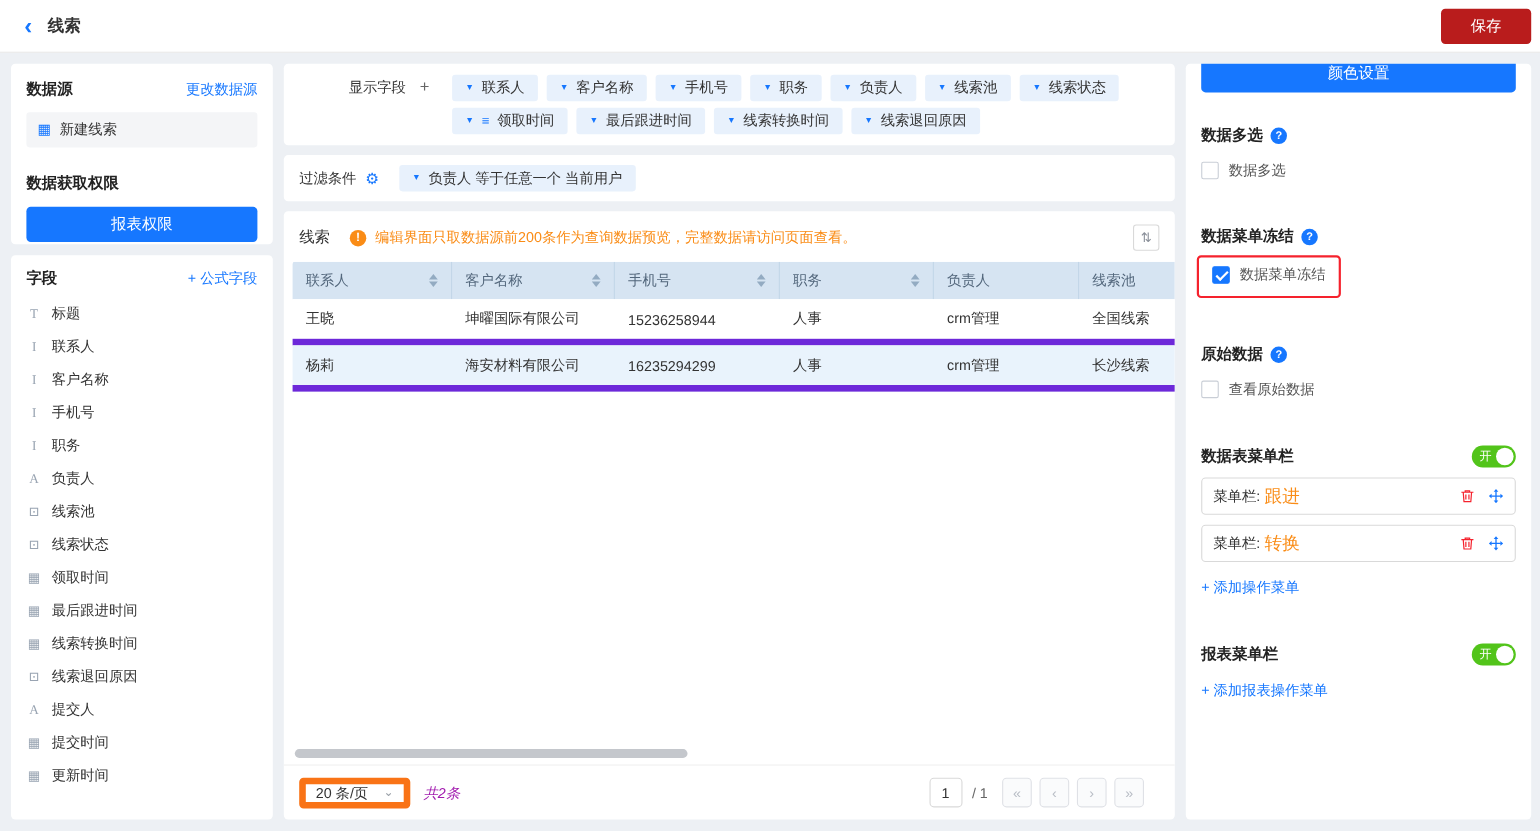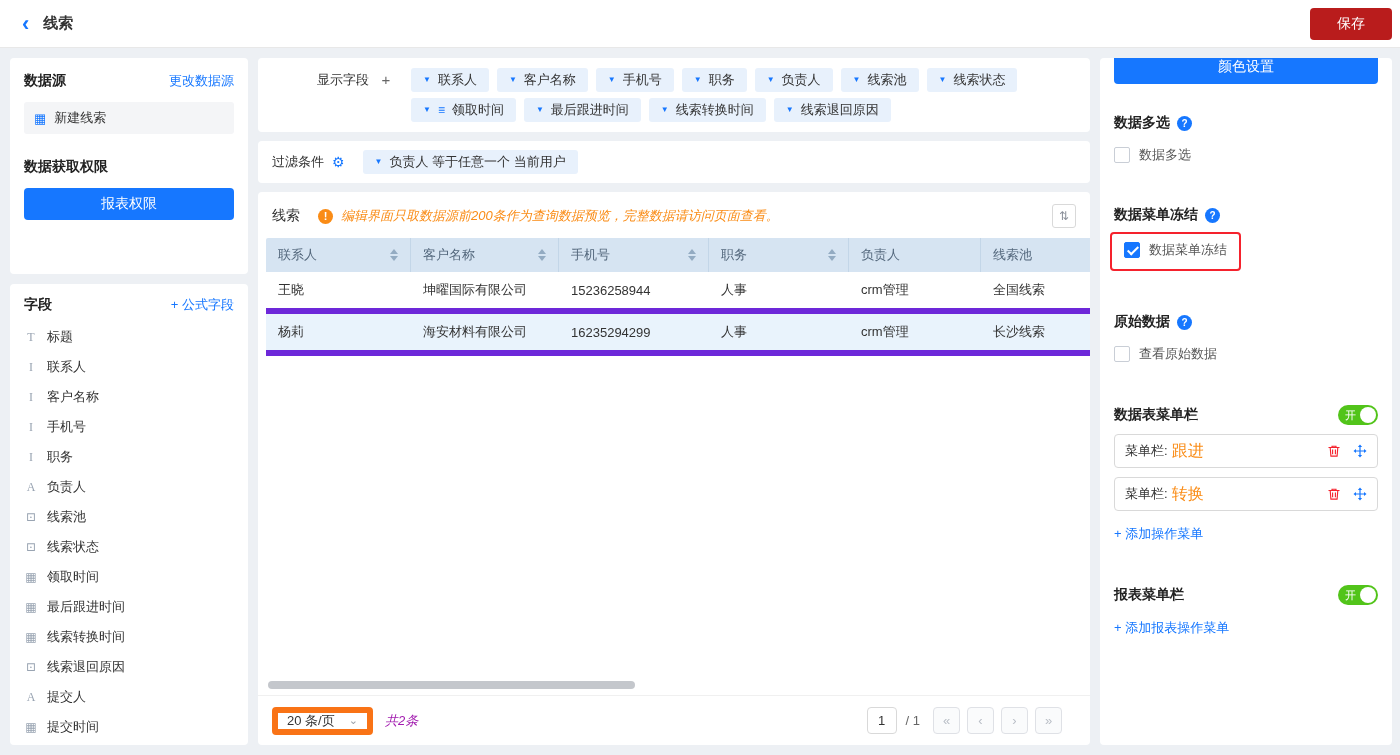--- a/index.html
+++ b/index.html
@@ -20,24 +20,24 @@
   .save-btn {
     margin-left: auto; background: #b91c1c; color: #fff; border: none; border-radius: 4px;
     width: 82px; height: 32px; font-size: 14px; cursor: pointer;
   }
 
   
   .main { display: flex; gap: 10px; padding: 10px 8px 10px 10px; height: 707px; }
   .card { background: #fff; border-radius: 4px; }
   .left-col { width: 238px; display: flex; flex-direction: column; gap: 10px; flex: none; }
   .mid-col { flex: 1; display: flex; flex-direction: column; gap: 9px; min-width: 0; }
-  .right-col { width: 292px; flex: none; padding: 0 14px 14px; overflow: hidden; }
-
-  
-  .ds-card { padding: 14px; height: 216px; }
+  .right-col { width: 314px; flex: none; padding: 0 14px 14px; overflow: hidden; }
+
+  
+  .ds-card { padding: 14px; height: 164px; }
   .panel-head { display: flex; align-items: center; justify-content: space-between; }
   .panel-title { font-size: 14px; font-weight: 700; color: #222; }
   .blue-link { color: #1677ff; font-size: 13px; }
   .ds-item {
     margin-top: 12px; background: #f4f5f7; border-radius: 3px; height: 32px;
     display: flex; align-items: center; padding: 0 10px; gap: 8px; cursor: pointer;
   }
   .ds-item-icon { color: #1677ff; font-size: 13px; }
   .perm-title { margin-top: 24px; font-size: 14px; font-weight: 700; color: #222; }
   .perm-btn {
@@ -75,21 +75,21 @@
   .gear-icon { color: #1677ff; font-size: 14px; cursor: pointer; margin-right: 10px; }
 
   
   .table-card { flex: 1; display: flex; flex-direction: column; overflow: hidden; }
   .table-head-bar { display: flex; align-items: center; padding: 12px 14px 10px; gap: 8px; }
   .tb-title { font-size: 14px; color: #333; margin-right: 10px; }
   .warn-icon {
     width: 15px; height: 15px; border-radius: 50%; background: #fa8c16; color: #fff;
     font-size: 11px; font-weight: 700; display: inline-flex; align-items: center; justify-content: center; flex: none;
   }
-  .warn-text { color: #fa8c16; font-size: 13px; white-space: nowrap; overflow: hidden; font-style: italic; }
+  .warn-text { color: #fa8c16; font-size: 13px; white-space: nowrap; overflow: hidden; }
   .sort-order-btn {
     margin-left: auto; width: 24px; height: 24px; border: 1px solid #d9d9d9; border-radius: 3px;
     background: #fff; color: #8a8f99; font-size: 12px; display: flex; align-items: center; justify-content: center; cursor: pointer; flex: none;
   }
   .table-wrap { flex: 1; display: flex; flex-direction: column; overflow: hidden; padding: 0 8px; }
   .tr { display: flex; flex: none; min-width: 915px; }
   .th, .td { flex: none; display: flex; align-items: center; padding: 0 12px; overflow: hidden; white-space: nowrap; }
   .w0 { width: 145px; } .w1 { width: 148px; } .w2 { width: 150px; }
   .w3 { width: 140px; } .w4 { width: 132px; } .w5 { width: 200px; }
   .tr.head { background: #d6e4f2; height: 34px; border-radius: 2px 2px 0 0; }

